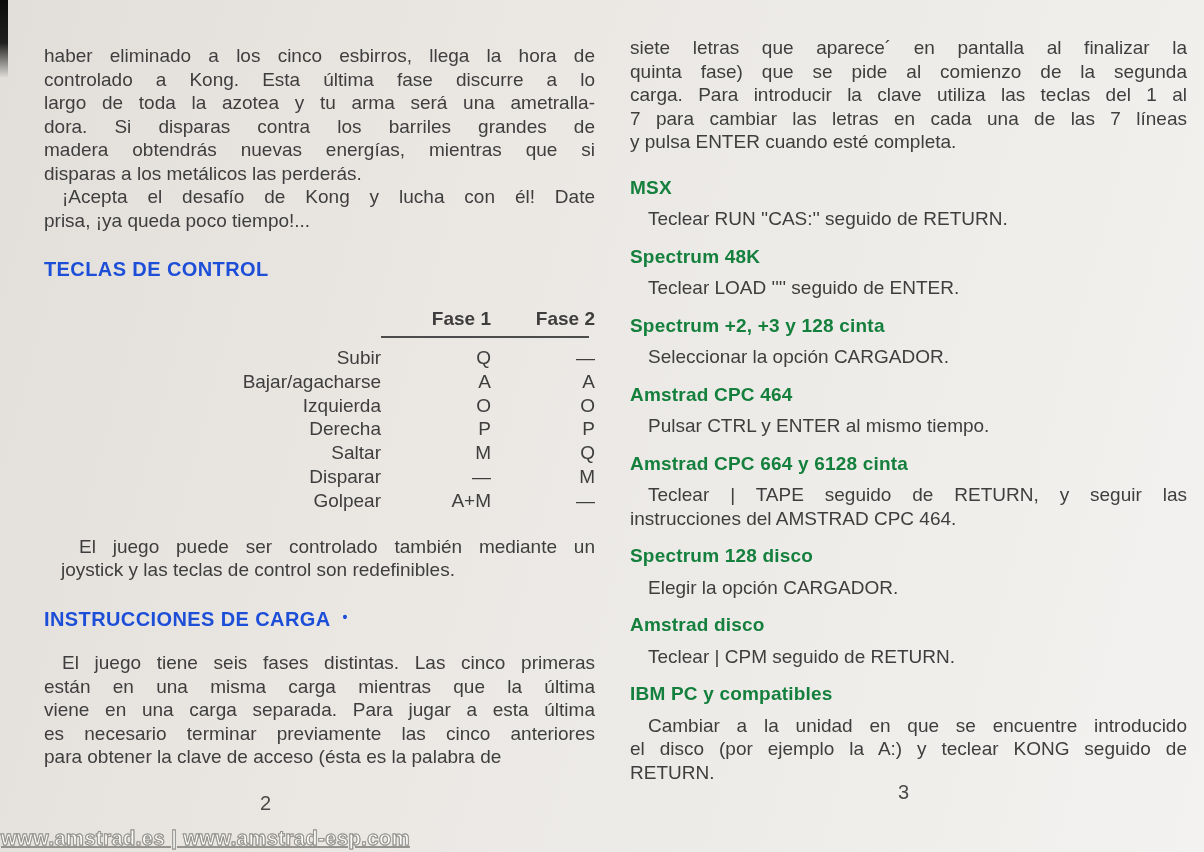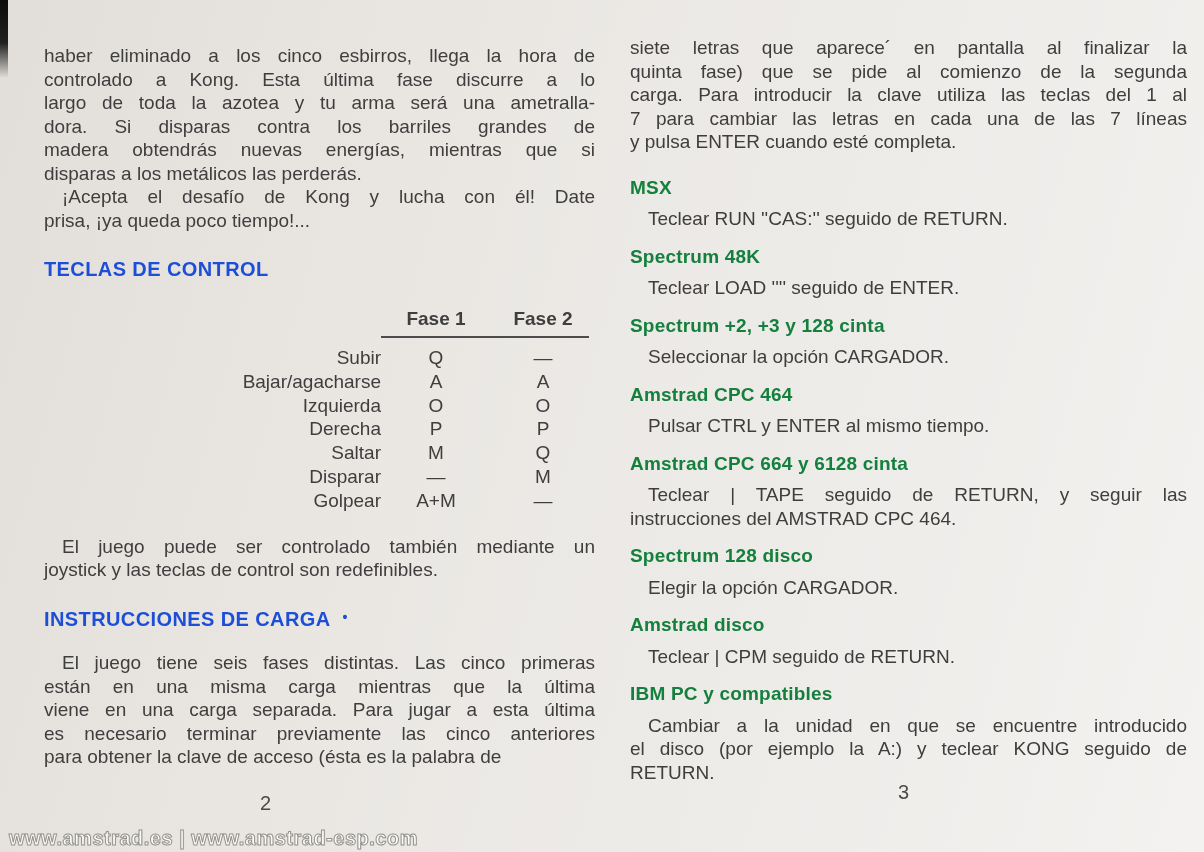--- a/index.html
+++ b/index.html
@@ -23,42 +23,43 @@
   .para.indent-first .line:first-child { text-indent: 18px; }
 
   h2 { font-size: 20px; font-weight: bold; color: #1d4ed8; letter-spacing: 0.4px; margin: 0; }
   .h-teclas { margin-top: 26px; }
   .h-carga  { margin-top: 24px; }
   .dot { font-size: 14px; vertical-align: 4px; margin-left: 12px; }
 
   .ctl-table { margin-top: 25px; }
   .t-head, .t-row { display: grid; grid-template-columns: 337px 110px 104px; }
   .t-head { font-weight: bold; }
-  .t-head .t-v1, .t-head .t-v2, .t-row .t-v1, .t-row .t-v2 { text-align: center; }
+  .t-head .t-v1, .t-head .t-v2, .t-row .t-v1, .t-row .t-v2 { text-align: right; }
   .t-rule { margin: 6px 0 8px 337px; width: 208px; border-top: 2.5px solid #4c4c4c; height: 0; }
   .t-row { line-height: 23.8px; }
   .t-row .t-label { padding-left: 35px; text-align: right; }
 
-  .para3 { margin-top: 22px; }
+  .para3 { margin-top: 22px; margin-left: 17px; }
   .para4 { margin-top: 20px; }
 
   .right-col .intro { margin-bottom: 22px; }
   .section { margin-bottom: 14px; }
   .section h3 { font-size: 19px; font-weight: bold; color: #15803d; margin: 0 0 8px 0; letter-spacing: 0.2px; }
 
   .pagenum { position: absolute; font-size: 20px; color: #4a4a4a; }
   .pagenum-left  { left: 260px; top: 792px; }
   .pagenum-right { left: 898px; top: 781px; }
 
   .watermark {
-    position: absolute; left: 9px; bottom: 2px;
+    position: absolute; left: 1px; bottom: 2px;
     font-size: 20px; font-weight: bold; letter-spacing: 0.5px;
     color: #fcfcfb;
     -webkit-text-stroke: 1px #95938e;
     text-shadow: 0 0 1px rgba(110,110,105,0.55);
+    text-decoration: underline;
   }
 </style>
 </head>
 <body>
 
 <div class="edge-strip"></div>
 
 <div class="col left-col">
   <div class="para">
       <div class="line">haber eliminado a los cinco esbirros, llega la hora de</div>

